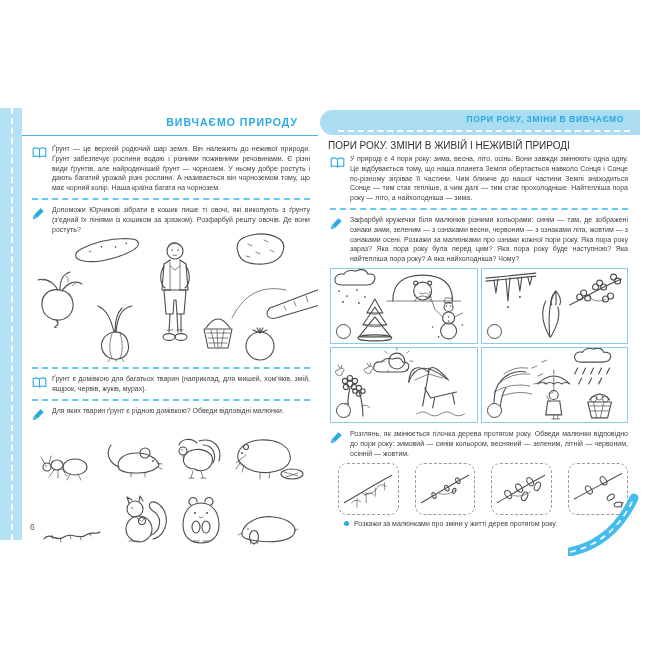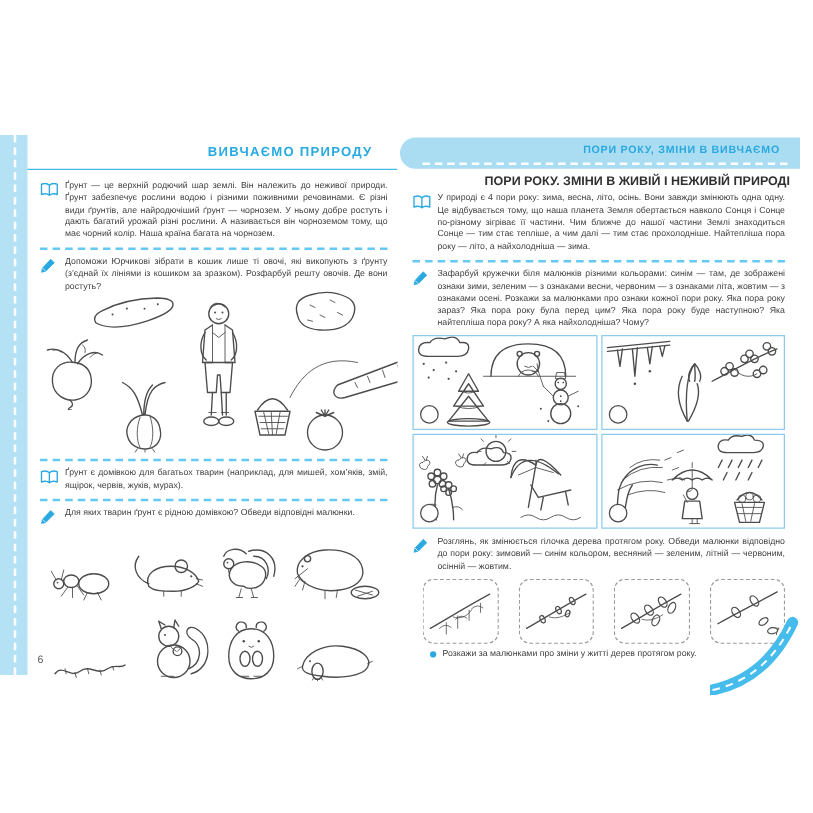--- a/index.html
+++ b/index.html
@@ -15,22 +15,22 @@
   .left-header{position:absolute;top:8px;right:20px;font-size:10.5px;font-weight:700;
                color:#29abe2;letter-spacing:1px;}
   .left-topline{position:absolute;top:27px;left:22px;right:0;border-top:1.8px solid #49b9e9;}
   .left-content{position:absolute;left:32px;top:36px;width:278px;}
   
   .band{position:absolute;top:2px;left:2px;right:0;height:25px;background:#aadcf2;
         border-radius:14px 0 0 14px;}
   .band-dash{position:absolute;left:18px;right:10px;bottom:3px;border-top:2px dashed #ffffff;}
   .right-header{position:absolute;top:6px;right:16px;font-size:8.5px;font-weight:700;
                 color:#2aa9e0;letter-spacing:0.6px;}
-  .right-title{position:absolute;top:32px;left:10px;right:8px;text-align:right;
-               font-size:10px;font-weight:700;color:#303030;}
+  .right-title{position:absolute;top:32px;left:10px;right:8px;text-align:left;
+               font-size:10px;font-weight:400;color:#303030;}
   .right-content{position:absolute;left:12px;top:46px;width:298px;}
   
   .para{display:flex;gap:5px;align-items:flex-start;}
   .para .ico{flex:0 0 15px;padding-top:1px;}
   .para .txt{flex:1;font-size:7px;line-height:1.4;text-align:justify;}
   .sep{border-top:2px dashed #66c9f3;margin:5px 0;}
   .pagenum{position:absolute;font-size:8.5px;color:#5a5a5a;}
   .pagenum-left{left:30px;bottom:8px;}
   .pagenum-right{right:16px;bottom:30px;}
   

